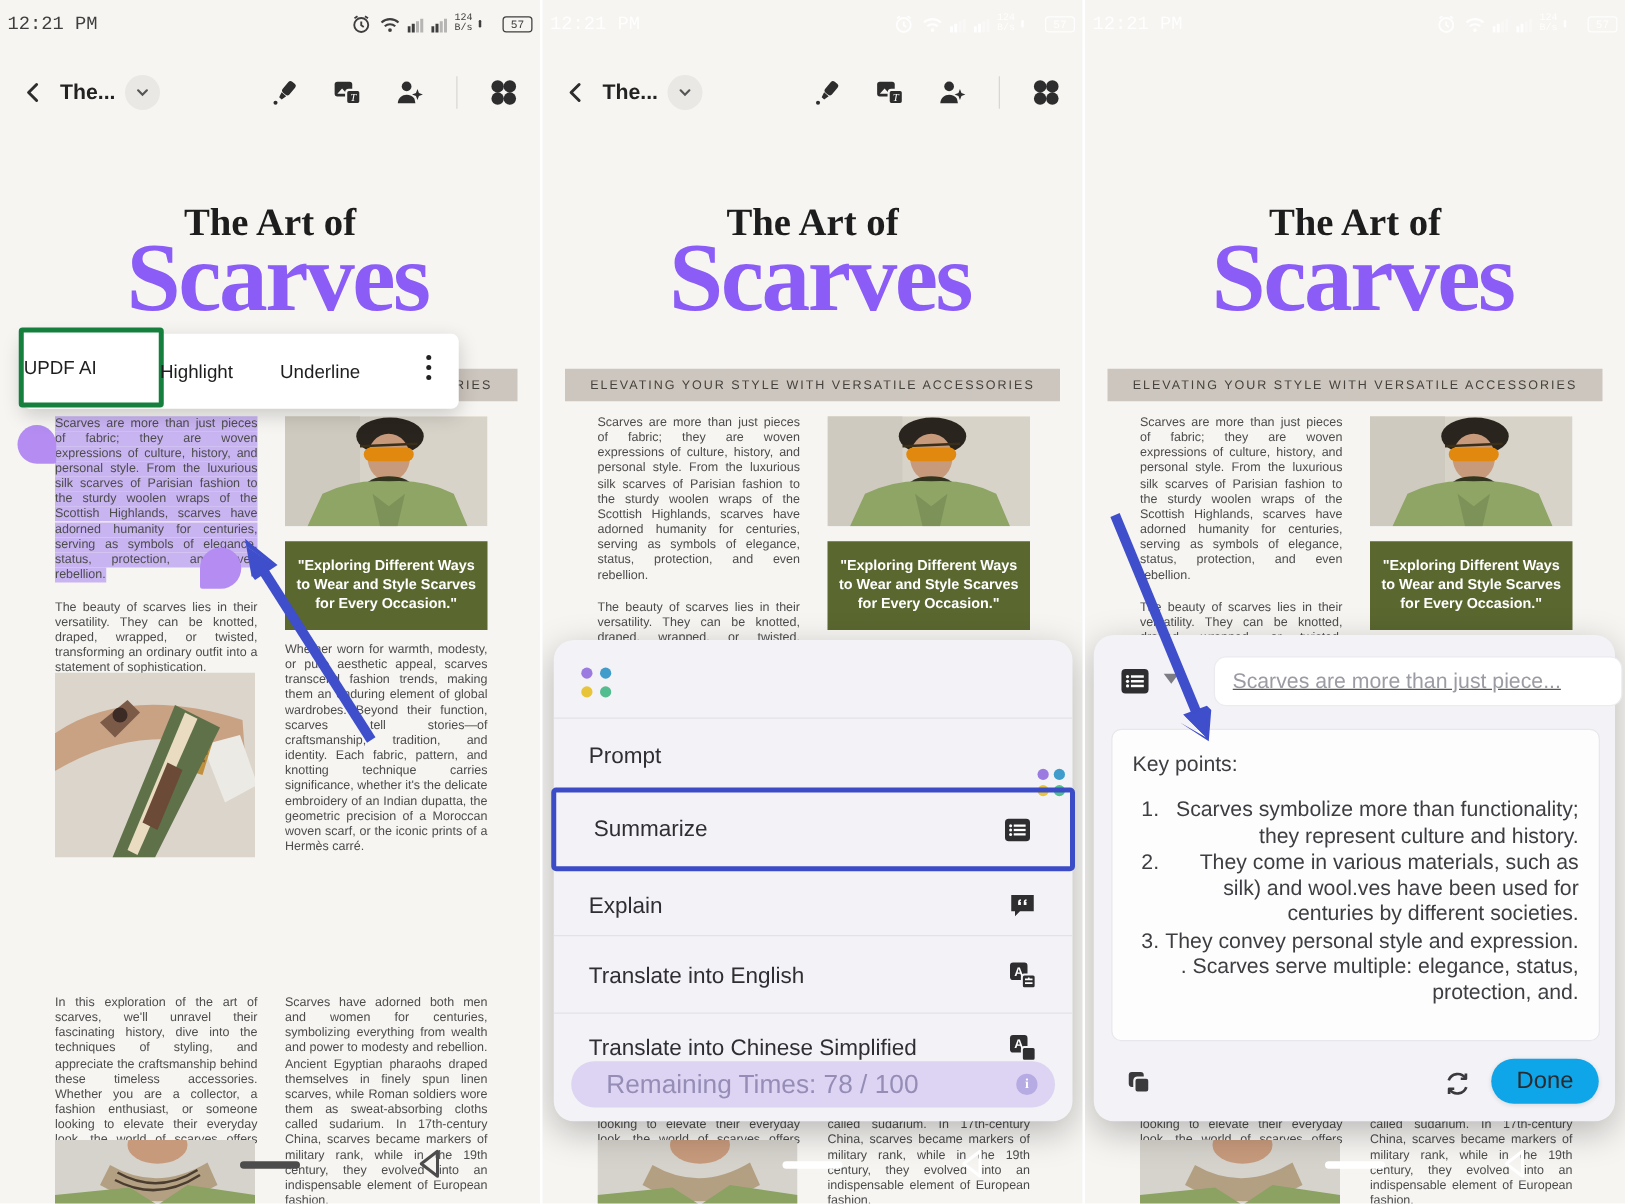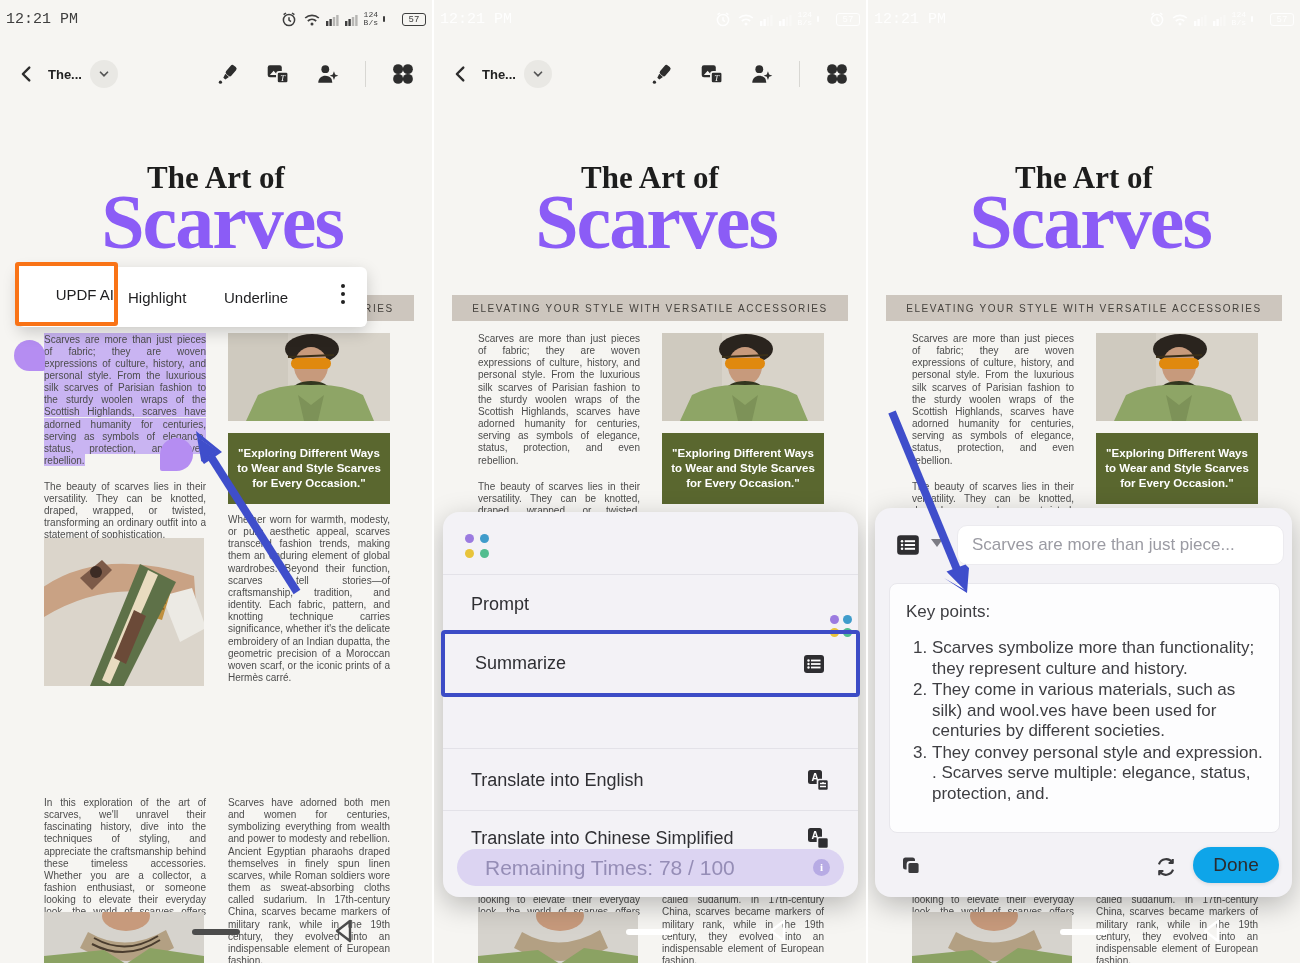--- a/index.html
+++ b/index.html
@@ -11,21 +11,21 @@
   .statusbar.dim{color:rgba(255,255,255,.9);}
   .sb-right{display:flex;align-items:center;gap:5px;}
   .sb-right svg{display:block;}
   .rate{font-size:8px;line-height:8px;text-align:right;}
   .batt-wrap{display:flex;align-items:center;gap:17px;}
   .batt-nub{width:2px;height:6px;background:currentColor;border-radius:1px;}
   .batt{width:24px;height:13px;border:1.4px solid currentColor;border-radius:3px;font-size:9px;line-height:12px;text-align:center;box-sizing:border-box;}
 
   
   .toolbar{position:absolute;top:48px;left:0;right:0;height:52px;display:flex;align-items:center;padding:0 16px;box-sizing:border-box;color:#2d2d2d;z-index:5;}
-  .tb-title{font-size:13px;font-weight:700;color:#222;margin:0 8px 0 10px;}
+  .tb-title{font-size:17px;font-weight:700;color:#222;margin:0 8px 0 10px;}
   .tb-chip{width:28px;height:28px;border-radius:50%;background:#e9e8e4;display:flex;align-items:center;justify-content:center;}
   .tb-spacer{flex:1;}
   .tb-icons{display:flex;align-items:center;gap:24px;}
   .tb-div{width:1px;height:26px;background:#d8d7d3;}
 
   
   .title1{position:absolute;top:160px;left:0;right:0;text-align:center;font-family:"Liberation Serif",serif;font-weight:700;font-size:31px;color:#1d1d1d;z-index:1;}
   .title2{position:absolute;top:181px;left:12px;right:0;text-align:center;font-family:"Liberation Serif",serif;font-weight:700;font-size:78px;line-height:82px;color:#8b5cf6;letter-spacing:-2px;z-index:1;}
   .bannerbar{position:absolute;top:295px;left:18px;right:18px;height:26px;background:#cdc6be;display:flex;align-items:center;justify-content:center;font-size:10px;letter-spacing:1.6px;color:#45423d;z-index:1;white-space:nowrap;}
   .colL{position:absolute;left:44px;top:333px;width:162px;z-index:1;}
@@ -39,21 +39,21 @@
   .blkR{position:absolute;left:228px;top:797px;width:162px;z-index:1;}
   .photo3{position:absolute;left:44px;top:912px;width:160px;height:60px;z-index:1;}
 
   
   .gbar{position:absolute;left:192px;top:929px;width:48px;height:6px;border-radius:3px;background:#4c4c4c;z-index:8;}
   .gbar.light{background:#fff;}
   .backtri{position:absolute;left:332px;top:918px;z-index:8;}
 
   
   .ctxmenu{position:absolute;left:18px;top:267px;width:349px;height:60px;background:#fff;border-radius:6px;box-shadow:0 5px 16px rgba(0,0,0,.18);display:flex;align-items:center;z-index:6;}
-  .ctx-ai-box{position:absolute;left:-3px;top:-5px;width:103px;height:64px;border:4px solid #f97316;border-radius:3px;background:#fff;display:flex;align-items:center;justify-content:flex-end;box-sizing:border-box;}
+  .ctx-ai-box{position:absolute;left:-3px;top:-5px;width:116px;height:64px;border:4px solid #15803d;border-radius:3px;background:#fff;display:flex;align-items:center;justify-content:flex-start;box-sizing:border-box;}
   .ctx-item{font-size:15px;color:#1e1e20;}
   .ctx-hl{position:absolute;left:110px;}
   .ctx-ul{position:absolute;left:206px;}
   .ctx-kebab{position:absolute;right:22px;top:17px;display:flex;flex-direction:column;gap:4px;}
   .ctx-kebab i{width:4px;height:4px;border-radius:50%;background:#222;}
   .hstart{position:absolute;left:14px;top:340px;width:31px;height:31px;background:#b58df2;border-radius:50% 50% 2px 50%;z-index:4;}
   .hend{position:absolute;left:160px;top:438px;width:33px;height:33px;background:#b58df2;border-radius:50% 50% 50% 2px;z-index:4;}
   .overlay{position:absolute;inset:0;width:100%;height:100%;pointer-events:none;z-index:7;}
 
   
@@ -62,33 +62,33 @@
   .s3{left:7px;top:508px;width:417px;height:389px;}
   .dots4{position:absolute;left:22px;top:22px;width:24px;height:24px;}
   .dots4 i{position:absolute;width:9px;height:9px;border-radius:50%;}
   .dots4 .d1{left:0;top:0;background:#9b7be0;}
   .dots4 .d2{right:0;top:0;background:#3f9ccb;}
   .dots4 .d3{left:0;bottom:0;background:#e8c43a;}
   .dots4 .d4{right:0;bottom:0;background:#52bd8f;}
   .ai-input{position:absolute;height:40px;background:#fff;border:1px solid #ecebef;border-radius:10px;font-size:17px;color:#555;padding:0 14px;box-sizing:border-box;font-family:"Liberation Sans",sans-serif;outline:none;}
   .ai-input::placeholder{color:#9b9ba3;opacity:1;}
   .s2 .ai-input{left:64px;top:12px;right:14px;width:337px;}
-  .s3 .ai-input{left:82px;top:17px;width:327px;}
+  .s3 .ai-input{left:96px;top:17px;width:327px;text-decoration:underline;}
   .sheet-div{position:absolute;left:0;right:0;height:1px;background:#e3e2e8;}
   .row{position:absolute;left:0;right:0;height:48px;display:flex;align-items:center;justify-content:space-between;padding:0 28px;box-sizing:border-box;}
   .row-label{font-size:18px;color:#2f2f33;}
   .sum-box{position:absolute;left:-2px;right:-2px;top:118px;height:67px;border:4px solid #3c4cc6;border-radius:4px;box-sizing:border-box;z-index:2;}
   .sum-box .row{height:100%;padding:2px 30px;}
   .pill{position:absolute;left:14px;right:14px;top:337px;height:37px;background:#dcd4f2;border-radius:19px;display:flex;align-items:center;justify-content:space-between;padding:0 14px 0 28px;box-sizing:border-box;z-index:3;}
   .pill-text{font-size:21px;color:#958db6;}
   .info-dot{width:17px;height:17px;border-radius:50%;background:#b7abe4;color:#fff;font-size:11px;font-weight:700;text-align:center;line-height:17px;font-family:"Liberation Serif",serif;}
   .result-card{position:absolute;left:14px;right:12px;top:75px;height:250px;background:#fdfdfe;border:1px solid #e8e7ec;border-radius:8px;box-sizing:border-box;padding:18px 16px;overflow:hidden;}
   .kp-head{font-size:17px;color:#3e3e42;margin:0 0 16px;}
   .kp-list{margin:0;padding:0 0 0 26px;font-size:17px;line-height:20.5px;color:#3e3e42;}
-  .kp-list li{margin:0 0 1px;}
+  .kp-list li{margin:0 0 1px;text-align:right;}
   .sum-caret{position:absolute;left:56px;top:31px;width:0;height:0;border-left:6px solid transparent;border-right:6px solid transparent;border-top:8px solid #7c7c84;}
   .s3-listicon{position:absolute;left:20px;top:24px;}
   .s3-copy{position:absolute;left:24px;top:346px;}
   .s3-refresh{position:absolute;left:278px;top:346px;}
   .done-pill{position:absolute;left:318px;top:339px;width:86px;height:36px;background:#0ea5e9;border-radius:19px;box-shadow:0 1px 4px rgba(0,0,0,.12);display:flex;align-items:center;justify-content:center;font-size:19px;color:#2b2b2e;}
 </style>
 </head>
 <body>
 
 <div class="app">
@@ -408,20 +408,27 @@
               <circle cx="6.5" cy="8.5" r="1.2" fill="#fff"></circle>
               <rect x="9" y="7.6" width="9.5" height="1.8" fill="#fff"></rect>
               <circle cx="6.5" cy="12" r="1.2" fill="#fff"></circle>
               <rect x="9" y="11.1" width="9.5" height="1.8" fill="#fff"></rect>
               <circle cx="6.5" cy="15.5" r="1.2" fill="#fff"></circle>
               <rect x="9" y="14.6" width="9.5" height="1.8" fill="#fff"></rect>
             </svg>
         </div>
       </div>
 
+      <div class="row" style="top:188px">
+        <span class="row-label">Explain</span>
+        <svg width="24" height="24" viewBox="0 0 24 24">
+            <path d="M3 4h18v13H10l-4 4v-4H3z" fill="#2e2e31"></path>
+            <path d="M8.5 9.5c0-1.4 1-2.2 2.2-2.2v1.4c-.6 0-.9.3-.9.8h.9v2.4H8.5zM13 9.5c0-1.4 1-2.2 2.2-2.2v1.4c-.6 0-.9.3-.9.8h.9v2.4H13z" fill="#fff"></path>
+          </svg>
+      </div>
       <div class="sheet-div" style="top:236px"></div>
 
       <div class="row" style="top:244px">
         <span class="row-label">Translate into English</span>
         <svg width="24" height="24" viewBox="0 0 24 24">
             <rect x="2" y="2" width="14" height="14" rx="2.5" fill="#2e2e31"></rect>
             <text x="9" y="12.6" font-size="10" font-weight="bold" font-family="Liberation Sans, sans-serif" fill="#fff" text-anchor="middle">A</text>
             <rect x="11.5" y="11.5" width="11" height="11" rx="2" fill="#2e2e31" stroke="#f3f2f6" stroke-width="1.6"></rect>
             <path d="M14 15.5h6M14 18.5h6M17 14v1.5" stroke="#fff" stroke-width="1.3"></path>
           </svg>

